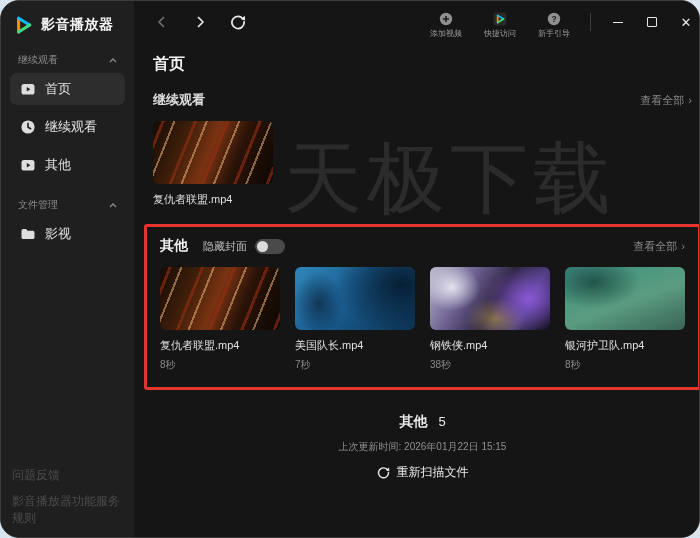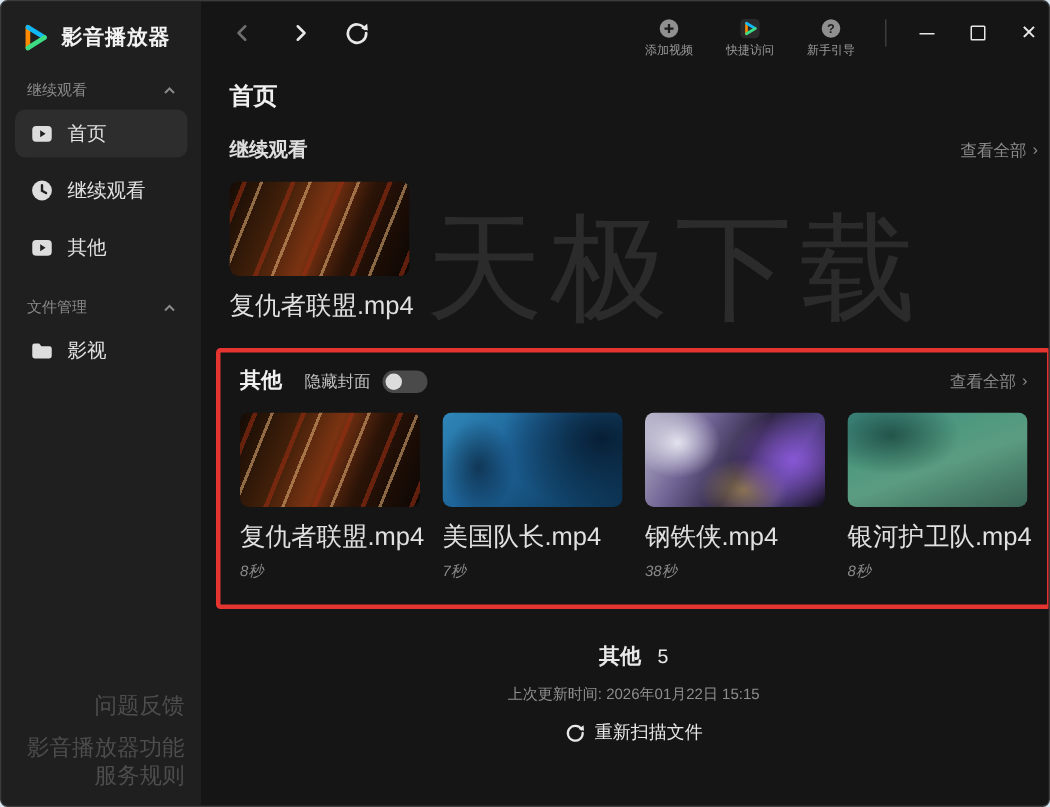--- a/index.html
+++ b/index.html
@@ -4,21 +4,21 @@
 <style>
   * { margin:0; padding:0; box-sizing:border-box; }
   html,body { width:700px; height:538px; }
   body {
     font-family:"Liberation Sans","DejaVu Sans",sans-serif;
     background:#d8e4ee;
   }
   .window {
     width:700px; height:538px;
     background:#151515;
-    border-radius:5px;
+    border-radius:19px;
     border:1px solid #3c3c3c;
     display:flex;
     overflow:hidden;
   }
   
   .sidebar {
     width:133px; flex:none;
     background:#1f1f1f;
     display:flex; flex-direction:column;
     padding:13px 0 10px;
@@ -34,21 +34,21 @@
   .side-item {
     display:flex; align-items:center; gap:9px;
     margin:6px 9px 0; padding:7px 10px;
     border-radius:7px; color:#e2e2e2; font-size:13px;
     cursor:default;
   }
   .side-item.active { background:#2d2d2d; }
   .side-item svg { width:16px; height:16px; flex:none; }
   .side-spacer { flex:1; }
   .side-footer { padding:0 11px; }
-  .side-footer-link { color:#4d4d4d; font-size:15px; margin-top:9px;text-align:right; }
+  .side-footer-link { color:#4d4d4d; font-size:12px; margin-top:9px; }
   
   .main { flex:1; display:flex; flex-direction:column; background:#151515; position:relative; }
   .topbar {
     height:42px; flex:none;
     display:flex; align-items:center;
     padding:0 14px 0 20px;
   }
   .nav-btns { display:flex; align-items:center; gap:22px; }
   .nav-btns svg { width:16px; height:16px; display:block; }
   .topbar-spacer { flex:1; }
@@ -72,22 +72,22 @@
   .row-head {
     display:flex; align-items:center; margin:16px 9px 0;
     position:relative; z-index:1;
   }
   .row-title { color:#dedede; font-size:13px; font-weight:bold; }
   .row-spacer { flex:1; }
   .view-all { color:#8a8a8a; font-size:11px; display:flex; align-items:center; gap:4px; }
   .cards { display:flex; gap:15px; margin:12px 0 0 9px; position:relative; z-index:1; }
   .card { width:120px; }
   .thumb { width:120px; height:63px; border-radius:6px; }
-  .vid-name { color:#e0e0e0; font-size:17px; margin-top:8px; white-space:nowrap; }
-  .vid-dur { color:#8a8a8a; font-size:10px; margin-top:5px;font-style:italic; }
+  .vid-name { color:#e0e0e0; font-size:11px; margin-top:8px; white-space:nowrap; }
+  .vid-dur { color:#8a8a8a; font-size:10px; margin-top:5px; }
   .thumb-avengers {
     background:
       repeating-linear-gradient(112deg, rgba(0,0,0,0) 0 8px, rgba(150,45,18,.6) 8px 11px, rgba(0,0,0,0) 11px 19px, rgba(228,178,120,.55) 19px 21px, rgba(0,0,0,0) 21px 30px),
       linear-gradient(112deg,#140b05 0%,#42200a 28%,#7a3312 48%,#2a1307 68%,#0d0704 100%);
   }
   .thumb-captain {
     background:
       radial-gradient(95px 70px at 88% 28%, rgba(6,26,46,.9), rgba(6,26,46,0) 70%),
       radial-gradient(34px 44px at 20% 58%, rgba(8,28,48,.65), transparent 72%),
       linear-gradient(135deg,#2f87b8 0%,#1d6297 40%,#134a74 70%,#0d3556 100%);

